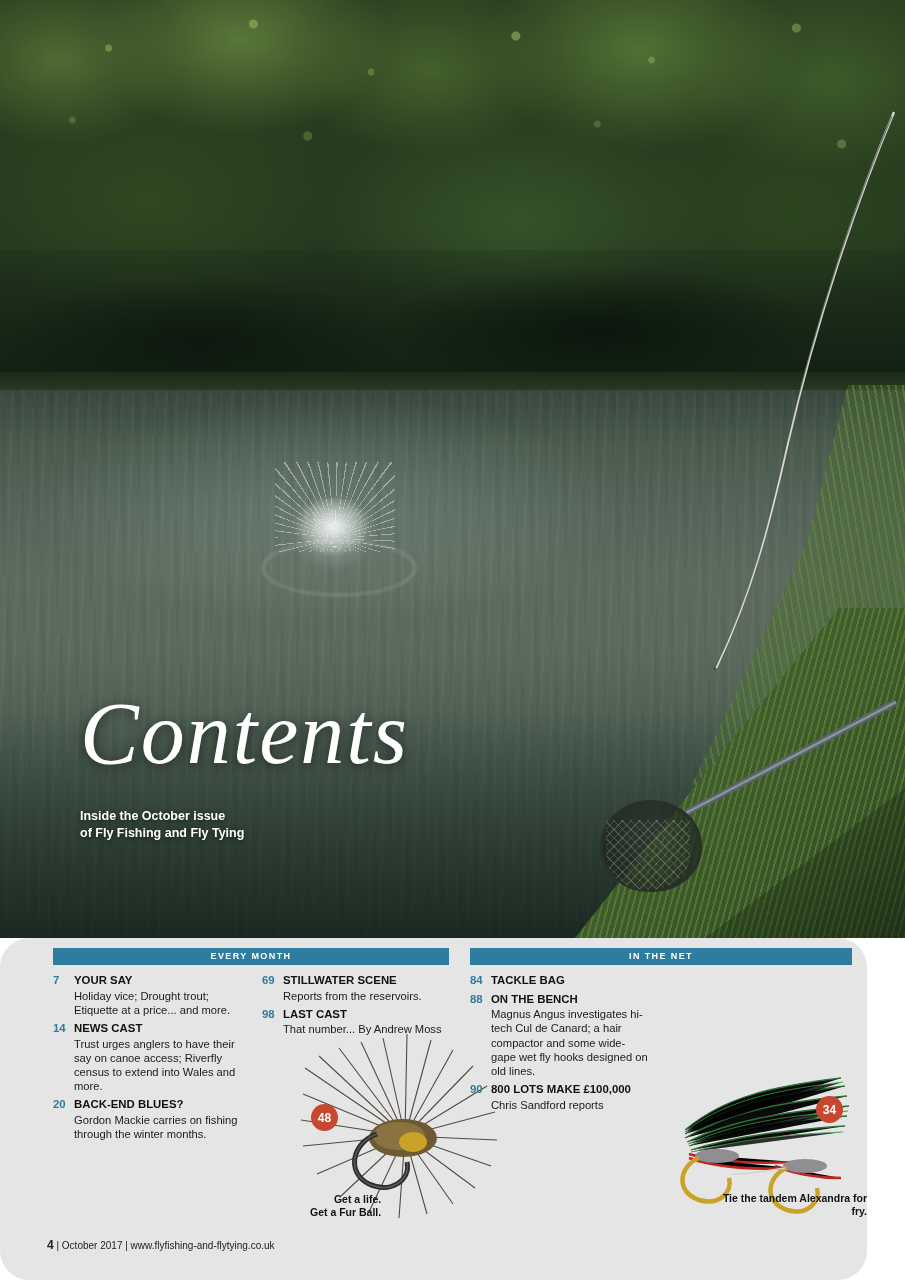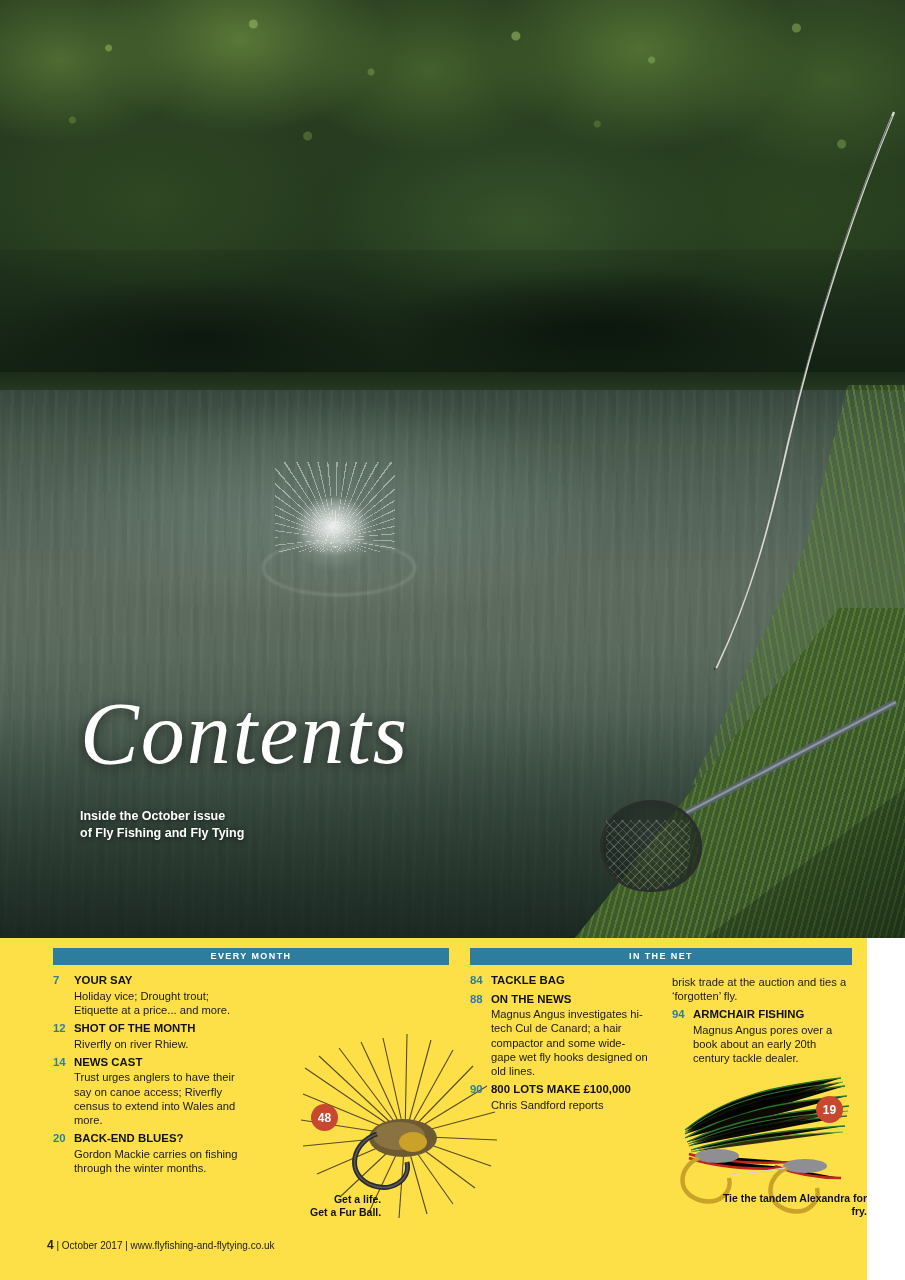--- a/index.html
+++ b/index.html
@@ -199,21 +199,22 @@
     margin-top: 8px;
   }
 
   
   .contents-area {
     position: absolute;
     left: 0;
     top: 938px;
     width: 867px;
     height: 342px;
-    background: #fde047;
+    background: #e5e5e5;
+    border-radius: 29px;
   }
   .col-group {
     position: absolute;
     top: 10px;
   }
   .group-left  { left: 53px;  width: 396px; }
   .group-right { left: 470px; width: 382px; }
 
   .section-bar {
     background: #2f7d9e;
@@ -358,46 +359,58 @@
       <div class="col">
 
         <div class="entry">
           <div class="entry-head">
             <span class="pg">7</span>
             <span>YOUR SAY</span>
           </div>
           <div class="entry-body">Holiday vice; Drought trout; Etiquette at a price... and more.</div>
         </div>
 
-        <div class="entry">
-          <div class="entry-head">
-            <span class="pg">12</span>
-            <span>SHOT OF THE MONTH</span>
-          </div>
-          <div class="entry-body">Riverfly on river Rhiew.</div>
-        </div>
 
         <div class="entry">
           <div class="entry-head">
             <span class="pg">14</span>
             <span>NEWS CAST</span>
           </div>
           <div class="entry-body">Trust urges anglers to have their say on canoe access; Riverfly census to extend into Wales and more.</div>
         </div>
 
         <div class="entry">
           <div class="entry-head">
             <span class="pg">20</span>
             <span>BACK-END BLUES?</span>
           </div>
           <div class="entry-body">Gordon Mackie carries on fishing through the winter months.</div>
         </div>
 
       </div>
 
+      <div class="col">
+
+        <div class="entry">
+          <div class="entry-head">
+            <span class="pg">69</span>
+            <span>STILLWATER SCENE</span>
+          </div>
+          <div class="entry-body">Reports from the reservoirs.</div>
+        </div>
+
+        <div class="entry">
+          <div class="entry-head">
+            <span class="pg">98</span>
+            <span>LAST CAST</span>
+          </div>
+          <div class="entry-body">That number... By Andrew Moss</div>
+        </div>
+
+      </div>
     </div>
 
     <div class="fly-left">
       <svg width="208" height="230" viewBox="0 0 208 230">
 
         <g stroke="#3a2f22" stroke-width="1.1" opacity=".85">
           <path d="M110 120 L10 52"></path>
             <path d="M110 120 L24 40"></path>
             <path d="M110 120 L44 32"></path>
           <path d="M110 120 L66 26"></path>
@@ -445,50 +458,35 @@
         <div class="entry">
           <div class="entry-head">
             <span class="pg">84</span>
             <span>TACKLE BAG</span>
           </div>
         </div>
 
         <div class="entry">
           <div class="entry-head">
             <span class="pg">88</span>
-            <span>ON THE NEWS</span>
+            <span>ON THE BENCH</span>
           </div>
           <div class="entry-body">Magnus Angus investigates hi-tech Cul de Canard; a hair compactor and some wide-gape wet fly hooks designed on old lines.</div>
         </div>
 
         <div class="entry">
           <div class="entry-head">
             <span class="pg">90</span>
             <span>800 LOTS MAKE £100,000</span>
           </div>
           <div class="entry-body">Chris Sandford reports</div>
         </div>
 
       </div>
 
-      <div class="col-r">
-
-        <div class="entry">
-          <div class="entry-body" style="padding-left:0">brisk trade at the auction and ties a ‘forgotten’ fly.</div>
-        </div>
-
-        <div class="entry">
-          <div class="entry-head">
-            <span class="pg">94</span>
-            <span>ARMCHAIR FISHING</span>
-          </div>
-          <div class="entry-body">Magnus Angus pores over a book about an early 20th century tackle dealer.</div>
-        </div>
-
-      </div>
     </div>
   </div>
 
   <div class="fly-right">
     <svg width="200" height="155" viewBox="0 0 200 155">
 
       <g stroke="#1f6b2e" stroke-width="1.3" opacity=".95">
         <path d="M30 60 C70 26, 120 16, 186 8"></path>
         <path d="M30 64 C72 34, 124 24, 190 16"></path>
         <path d="M30 68 C74 42, 126 32, 192 26"></path>
@@ -510,20 +508,20 @@
 
       <ellipse cx="62" cy="86" rx="22" ry="7" fill="#8e8e93"></ellipse>
       <ellipse cx="150" cy="96" rx="22" ry="7" fill="#8e8e93"></ellipse>
 
       <path d="M44 88 C24 96, 20 122, 44 130 C64 136, 78 122, 74 108" stroke="#c9a227" stroke-width="4.5" fill="none"></path>
       <path d="M132 98 C112 106, 108 132, 132 140 C152 146, 166 132, 162 118" stroke="#c9a227" stroke-width="4.5" fill="none"></path>
 
       <path d="M76 104 C100 104, 112 100, 130 98" stroke="#d8d4c4" stroke-width="1.4" fill="none"></path>
     </svg>
   </div>
-  <div class="badge badge-34">19</div>
+  <div class="badge badge-34">34</div>
   <div class="caption cap-right">Tie the tandem Alexandra for fry.</div>
 
   <div class="footer">
     <b>4</b>
     <span>| October 2017 | www.flyfishing-and-flytying.co.uk</span>
   </div>
 </div>
 
 </body></html>

